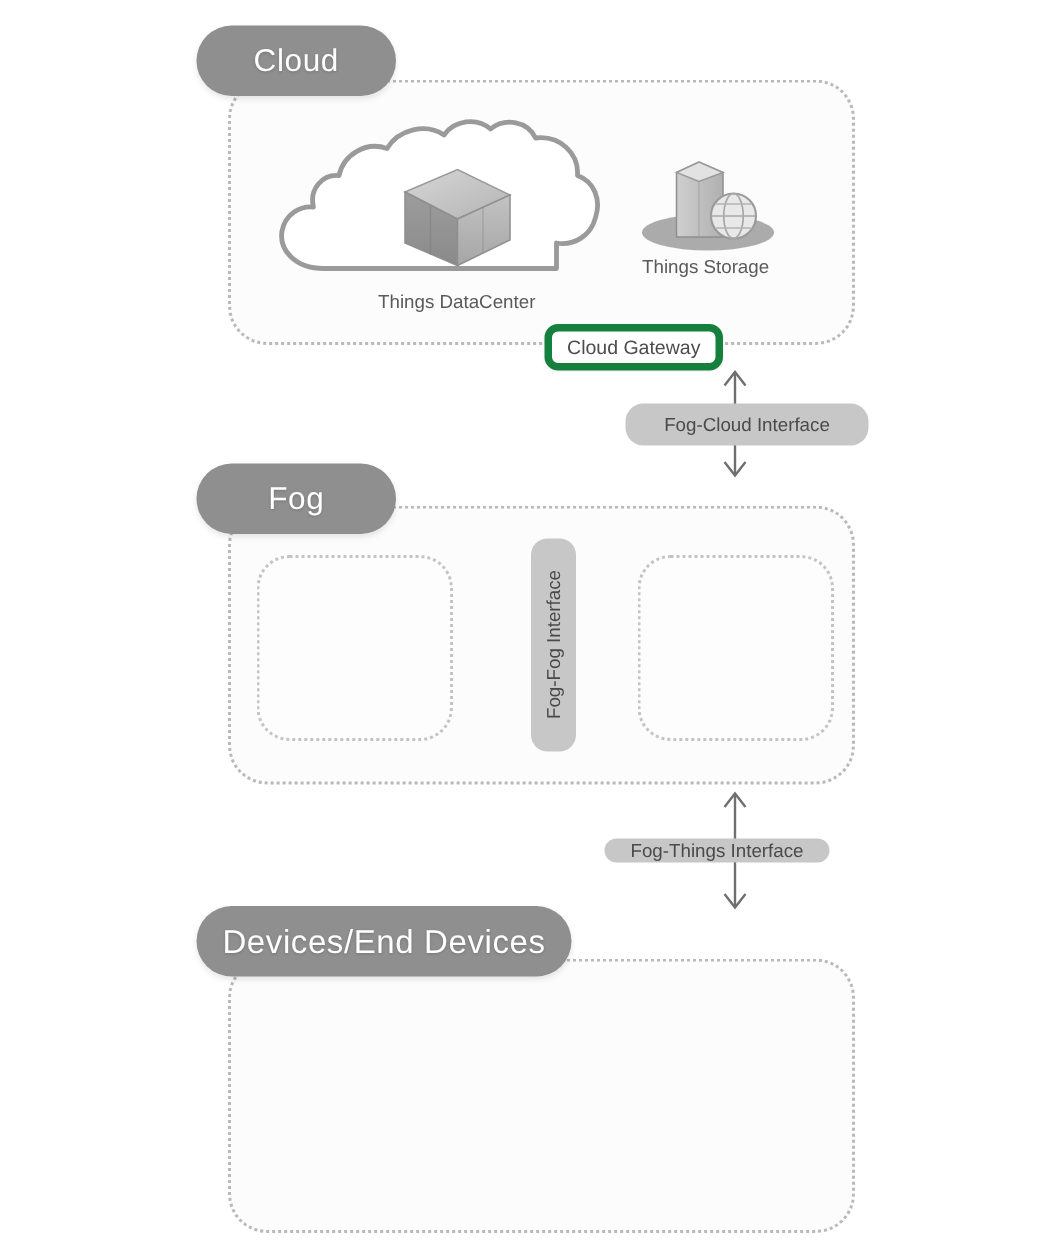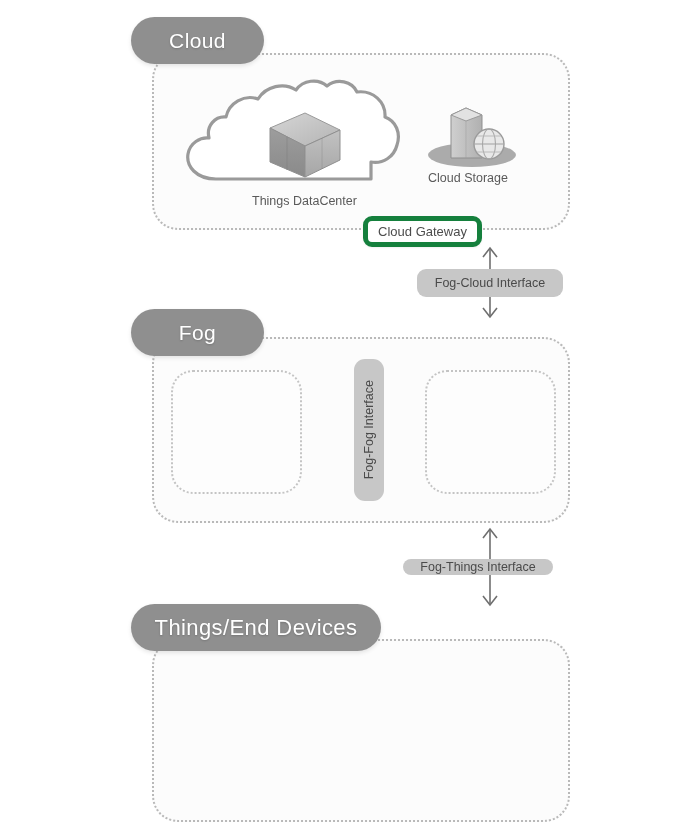--- a/index.html
+++ b/index.html
@@ -56,21 +56,21 @@
     background: #c7c7c7;
     border-radius: 9px;
     color: #4a4a4a;
     font-size: 12.5px;
     display: flex;
     align-items: center;
     justify-content: center;
     box-sizing: border-box;
     user-select: none;
   }
-  #fog-cloud-iface  { left: 417px; top: 269px; width: 146px; height: 28px; }
+  #fog-cloud-iface  { left: 417px; top: 269px; width: 162px; height: 28px; border-radius: 12px; }
   #fog-things-iface { left: 403px; top: 559px; width: 150px; height: 16px; }
   #fog-fog-iface {
     left: 354px; top: 359px; width: 30px; height: 142px;
     border-radius: 11px;
   }
   #fog-fog-iface span {
     writing-mode: vertical-rl;
     transform: rotate(180deg);
     white-space: nowrap;
     font-size: 12.5px;
@@ -348,33 +348,33 @@
       <rect x="435" y="757" width="9" height="22" rx="2"></rect>
 
       <rect x="447" y="714" width="15" height="17" rx="2"></rect>
       <path d="M441,735 c0-5 6-8 13-8 c7,0 13,3 13,8 l0,21 l-26,0 Z"></path>
       <rect x="444" y="757" width="9" height="23" rx="2"></rect>
       <rect x="456" y="757" width="9" height="23" rx="2"></rect>
     </g>
   </svg>
 
   <div class="cap" id="dc-caption">Things DataCenter</div>
-  <div class="cap" id="cs-caption">Cloud Storage</div>
+  <div class="cap" id="cs-caption">Things Storage</div>
 
   <div id="cloud-gateway">Cloud Gateway</div>
 
   <div class="layer-box" id="fog-box"></div>
   <div class="fog-node" id="fog-node-left"></div>
   <div class="fog-node" id="fog-node-right"></div>
 
   <div class="layer-box" id="things-box"></div>
 
   <div class="layer-pill" id="cloud-pill">Cloud</div>
   <div class="layer-pill" id="fog-pill">Fog</div>
-  <div class="layer-pill" id="things-pill">Things/End Devices</div>
+  <div class="layer-pill" id="things-pill">Devices/End Devices</div>
 
   <div class="iface-pill" id="fog-cloud-iface">Fog-Cloud Interface</div>
   <div class="iface-pill" id="fog-fog-iface">
     <span>Fog-Fog Interface</span>
   </div>
   <div class="iface-pill" id="fog-things-iface">Fog-Things Interface</div>
 
 </div>
 
 </body></html>

